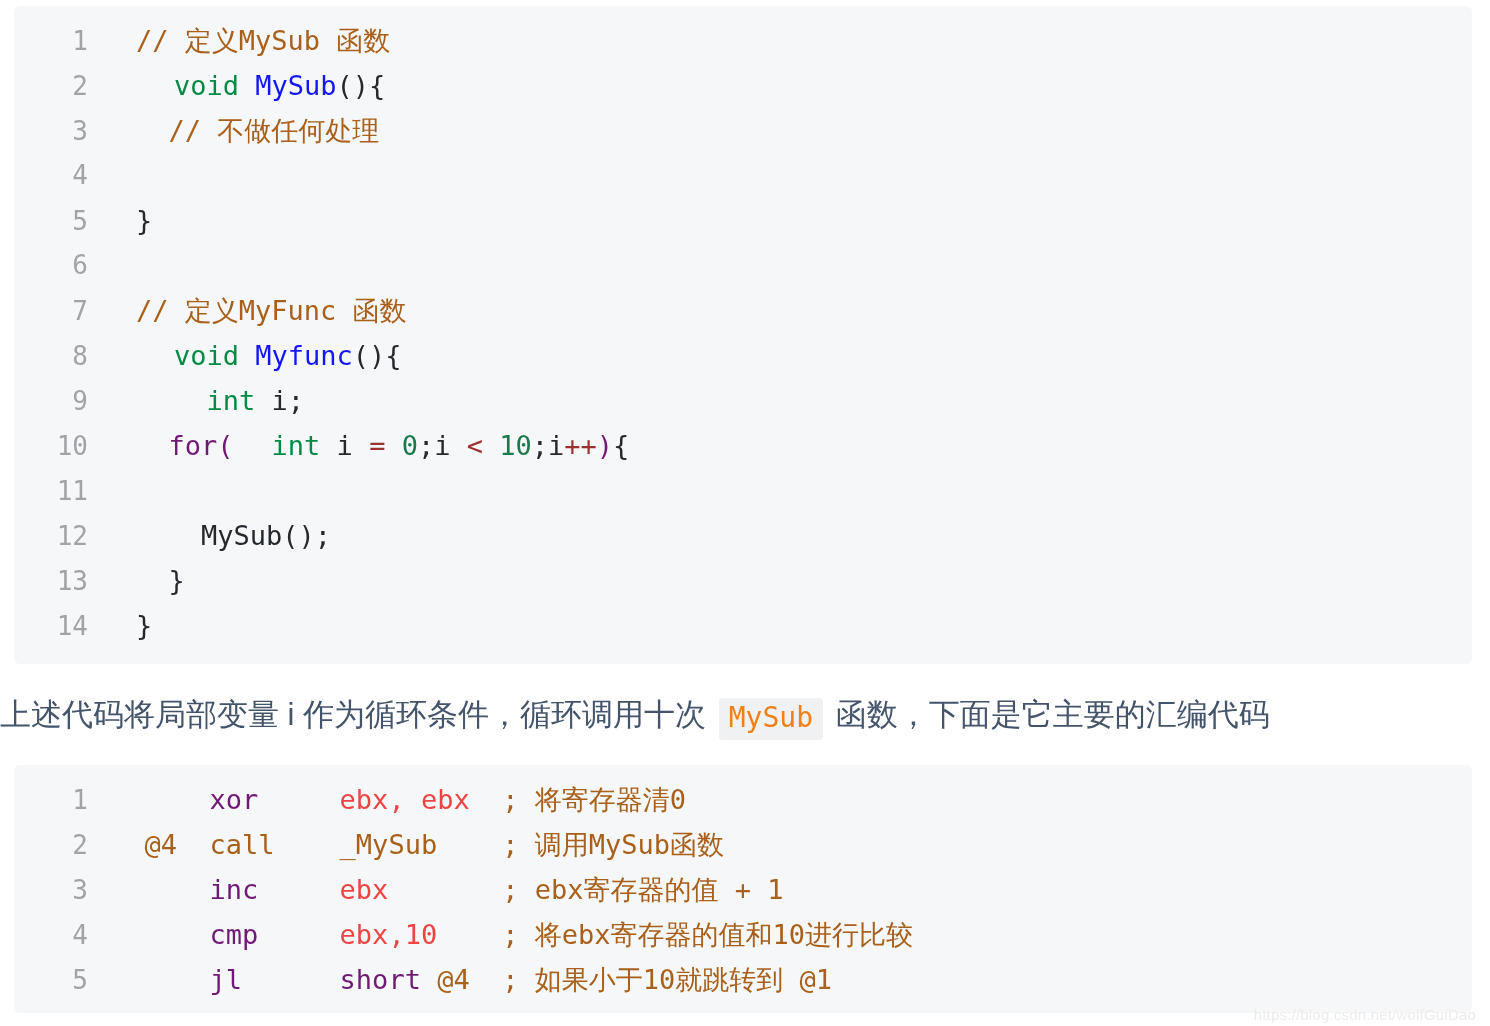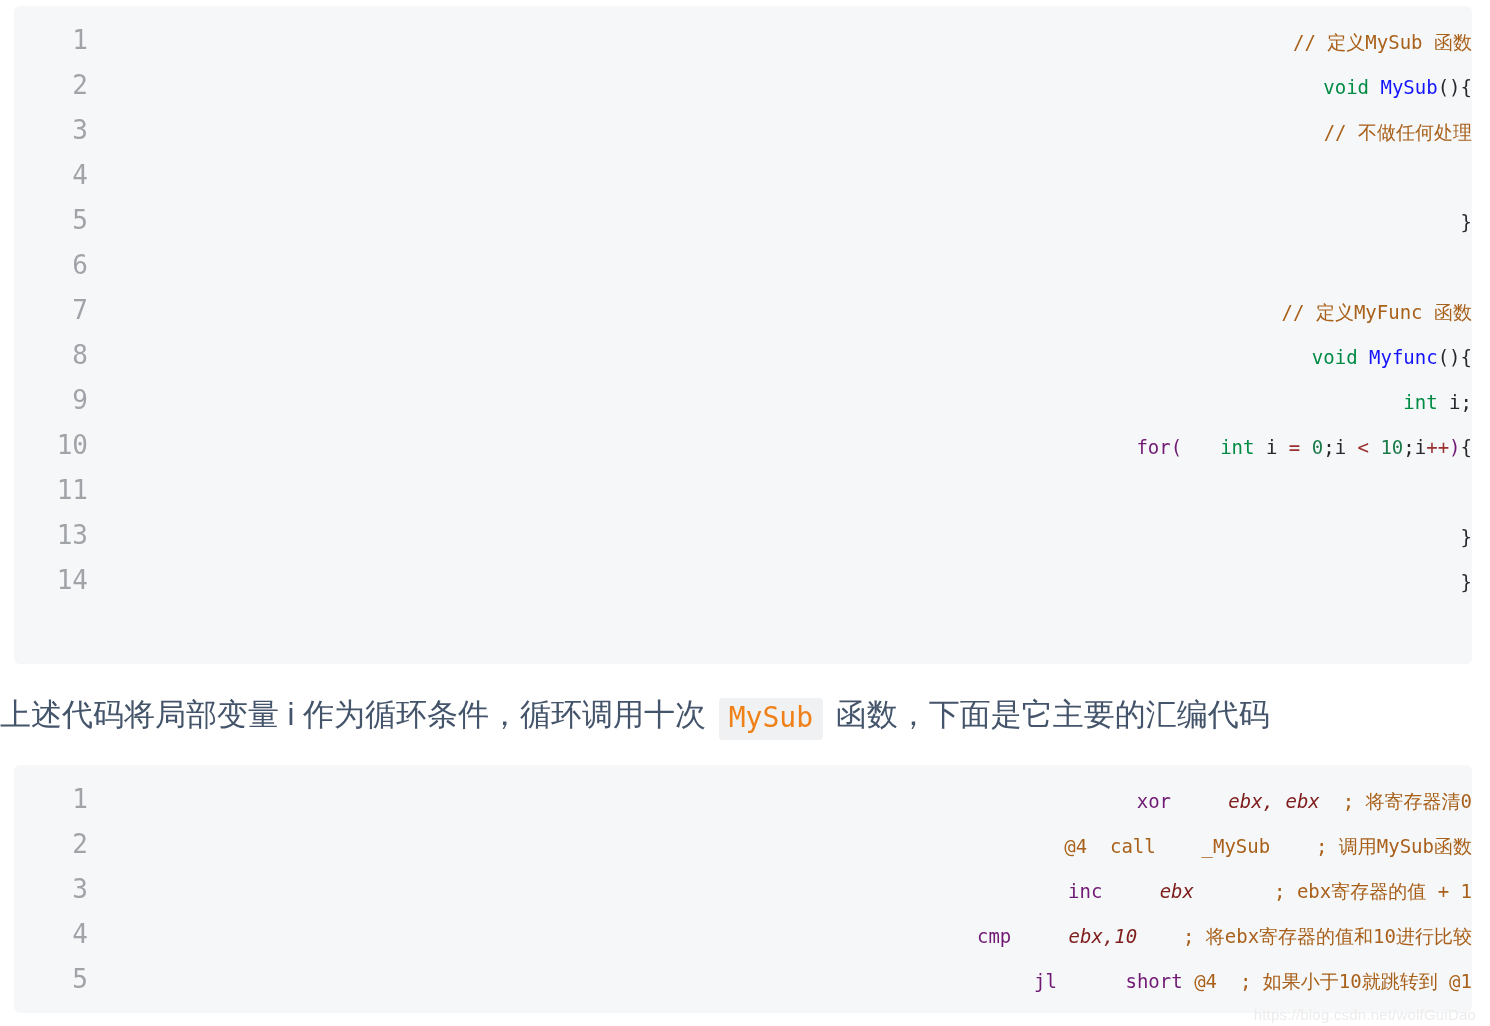--- a/index.html
+++ b/index.html
@@ -45,37 +45,36 @@
     color: #a0a4a8;
     font-family: "DejaVu Sans Mono", "Liberation Mono", monospace;
     font-size: 26px;
     font-weight: 400;
     user-select: none;
   }
   .code-text {
     flex: 1 1 auto;
     padding-left: 48px;
     font-family: "DejaVu Sans Mono", "Liberation Mono", monospace;
-    font-size: 19px;
+    font-size: 27px;
     color: #24292e;
     white-space: pre;
-    text-align: right;
   }
   #code-block-asm .code-text { padding-left: 24px; }
 
   
   .tk-comment { color: #a8601a; }
   .tk-type    { color: #008b45; margin-left: 38px; }
   .tk-fn      { color: #1414ff; }
   .tk-kw      { color: #701a75; }
   .tk-num     { color: #1a7a4a; }
   .tk-op      { color: #9c3030; }
   .tk-plain   { color: #24292e; }
   .tk-punc    { color: #24292e; }
-  .tk-reg     { color: #7f1d1d; font-style: italic; }
+  .tk-reg     { color: #ef4444; }
   .tk-label   { color: #a8601a; }
 
   
   #paragraph {
     position: absolute;
     left: 0px;
     top: 690px;
     width: 1296px;
     font-size: 31px;
     line-height: 50px;
@@ -116,20 +115,21 @@
     <div class="code-line"><span class="ln">2</span><span class="code-text"><span class="tk-type">void</span><span class="tk-plain"> </span><span class="tk-fn">MySub</span><span class="tk-punc">(){</span></span></div>
     <div class="code-line"><span class="ln">3</span><span class="code-text"><span class="tk-plain">  </span><span class="tk-comment">// 不做任何处理</span></span></div>
     <div class="code-line"><span class="ln">4</span><span class="code-text"><span class="tk-plain"></span></span></div>
     <div class="code-line"><span class="ln">5</span><span class="code-text"><span class="tk-punc">}</span></span></div>
     <div class="code-line"><span class="ln">6</span><span class="code-text"><span class="tk-plain"></span></span></div>
     <div class="code-line"><span class="ln">7</span><span class="code-text"><span class="tk-comment">// 定义MyFunc 函数</span></span></div>
     <div class="code-line"><span class="ln">8</span><span class="code-text"><span class="tk-type">void</span><span class="tk-plain"> </span><span class="tk-fn">Myfunc</span><span class="tk-punc">(){</span></span></div>
     <div class="code-line"><span class="ln">9</span><span class="code-text"><span class="tk-plain">  </span><span class="tk-type">int</span><span class="tk-plain"> i;</span></span></div>
     <div class="code-line"><span class="ln">10</span><span class="code-text"><span class="tk-plain">  </span><span class="tk-kw">for</span><span class="tk-kw">(</span><span class="tk-type">int</span><span class="tk-plain"> i </span><span class="tk-op">=</span><span class="tk-plain"> </span><span class="tk-num">0</span><span class="tk-plain">;i </span><span class="tk-op">&lt;</span><span class="tk-plain"> </span><span class="tk-num">10</span><span class="tk-plain">;i</span><span class="tk-op">++</span><span class="tk-kw">)</span><span class="tk-punc">{</span></span></div>
     <div class="code-line"><span class="ln">11</span><span class="code-text"><span class="tk-plain">    </span></span></div>
+    <div class="code-line"><span class="ln">12</span><span class="code-text"><span class="tk-plain">    MySub();</span></span></div>
     <div class="code-line"><span class="ln">13</span><span class="code-text"><span class="tk-punc">  }</span></span></div>
     <div class="code-line"><span class="ln">14</span><span class="code-text"><span class="tk-punc">}</span></span></div>
   </div>
 
 <div id="paragraph">
   <span>上述代码将局部变量 i 作为循环条件，循环调用十次</span>
   <span class="inline-code">MySub</span>
   <span>函数，下面是它主要的汇编代码</span>
 </div>
 

